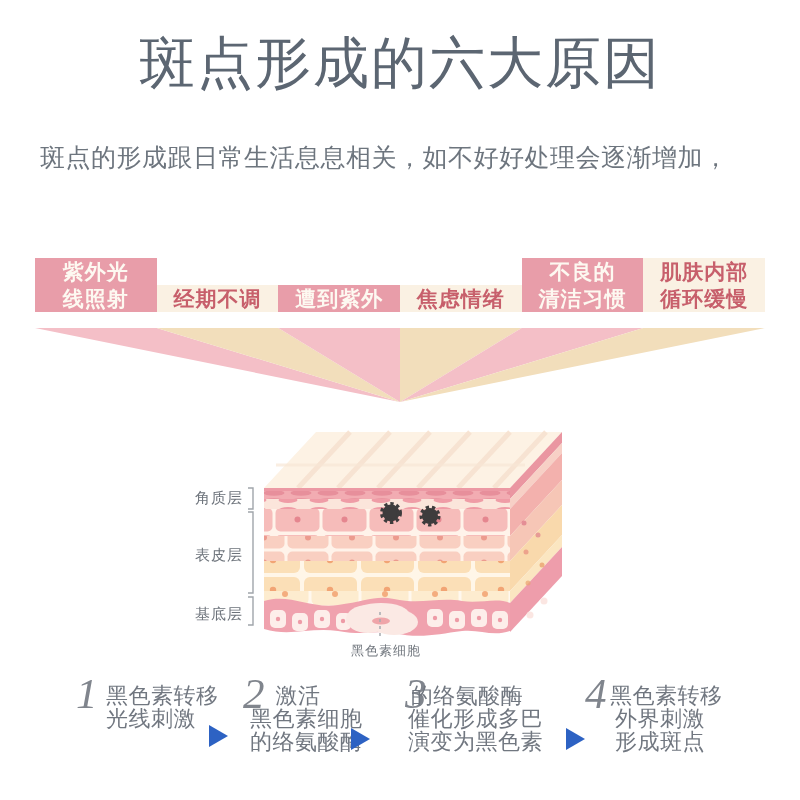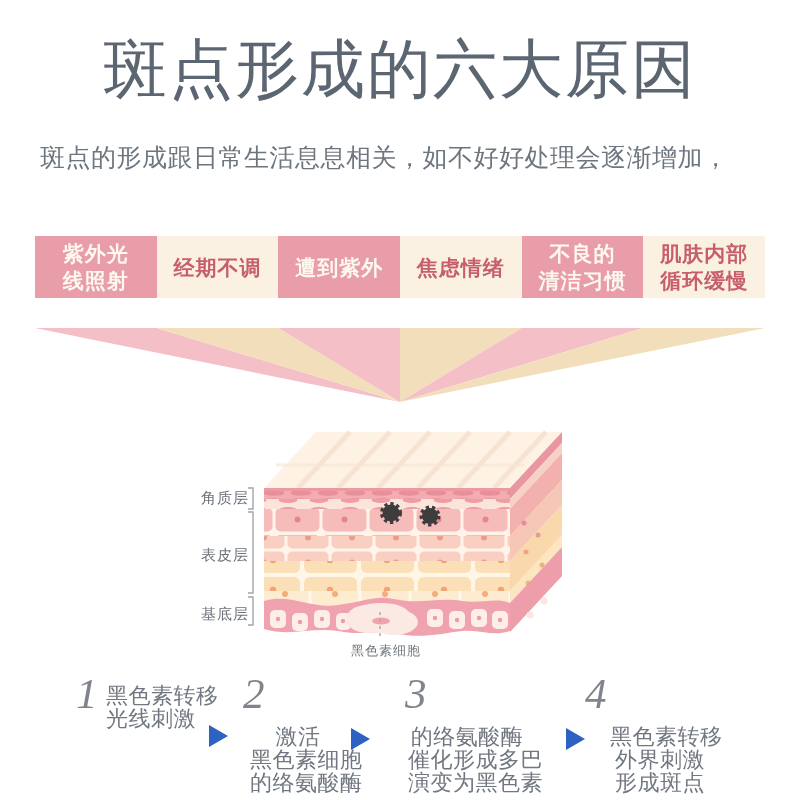--- a/index.html
+++ b/index.html
@@ -2,54 +2,54 @@
 <html><head>
 <meta charset="utf-8">
 <style>
   html,body{margin:0;padding:0;background:#ffffff;}
   .page{
     position:relative;width:800px;height:800px;background:#ffffff;overflow:hidden;
     font-family:"Liberation Sans",sans-serif;
   }
   .title{
     position:absolute;top:26px;left:0;width:800px;text-align:center;
-    font-size:64px;font-weight:400;color:#5c6672;letter-spacing:2px;
+    font-size:56px;font-weight:400;color:#5c6672;letter-spacing:2px;
   }
   .intro{
     position:absolute;top:139px;left:40px;width:740px;
     font-size:25px;line-height:36px;color:#6d757e;letter-spacing:0.5px;
   }
-  .causes-row{position:absolute;top:236px;left:35px;width:730px;height:62px;display:flex;}
+  .causes-row{position:absolute;top:226px;left:35px;width:730px;height:86px;display:flex;align-items:flex-end;}
   .cause{
     flex:1 1 0;display:flex;flex-direction:column;align-items:center;justify-content:center;
     font-size:21px;line-height:27px;font-weight:bold;letter-spacing:1px;text-align:center;
   }
   .c-pink{background:#e89da9;color:#fdf9f1;}
   .c-cream{background:#faf1e3;color:#c75f6b;}
   .fan{position:absolute;top:328px;left:0;}
   .skin-svg{position:absolute;top:425px;left:180px;}
   .layer-label{
-    position:absolute;left:187px;width:62px;text-align:right;
+    position:absolute;left:181px;width:62px;text-align:right;
     font-size:15px;color:#6d737b;letter-spacing:1px;
   }
   .lbl-horny{top:489px;}
   .lbl-epidermis{top:546px;}
   .lbl-basal{top:605px;}
   .melano-label{
     position:absolute;top:642px;left:338px;width:96px;text-align:center;
     font-size:13px;color:#70767d;letter-spacing:1px;
   }
   .step-num{
     position:absolute;font-family:"Liberation Serif",serif;font-style:italic;
     font-size:43px;line-height:1;color:#80858d;
   }
   .step-text{position:absolute;font-size:22px;line-height:23px;color:#717780;letter-spacing:0.5px;}
   .step-text div{white-space:nowrap;}
   .st-left{text-align:left;}
-  .st-center{text-align:center;margin-top:41px;}
+  .st-center{text-align:center;}
   .arrow{
     position:absolute;width:0;height:0;
     border-left:19px solid #2d62c3;border-top:11px solid transparent;border-bottom:11px solid transparent;
   }
 </style>
 </head>
 <body>
 
 <div class="page">
 

